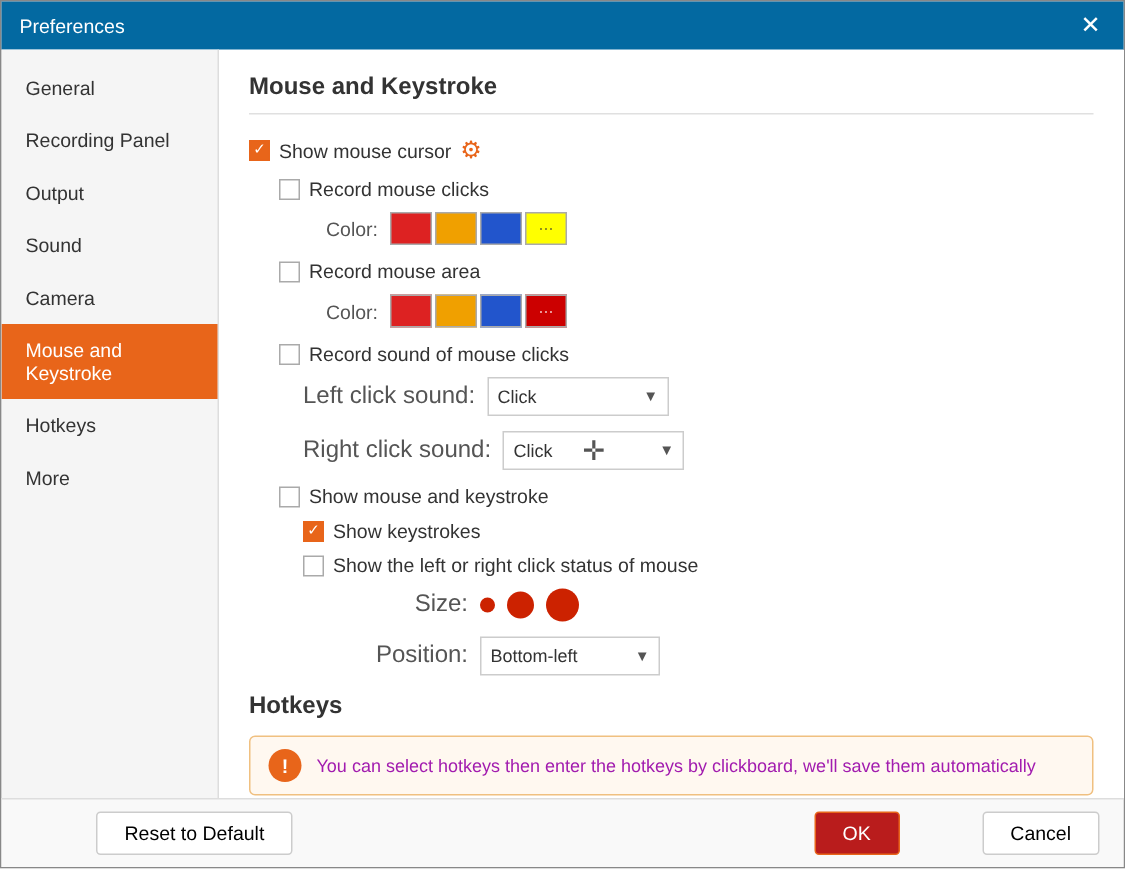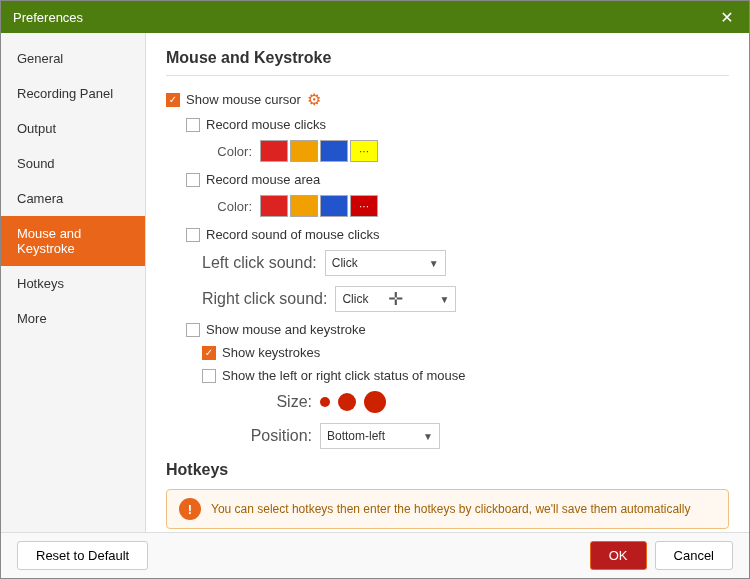--- a/index.html
+++ b/index.html
@@ -16,21 +16,21 @@
     }
     .window {
       width: 750px;
       height: 579px;
       background: #ffffff;
       border: 1px solid #888;
       display: flex;
       flex-direction: column;
     }
     .title-bar {
-      background: #4d7c0f;
+      background: #0369a1;
       color: #ffffff;
       padding: 8px 12px;
       display: flex;
       justify-content: space-between;
       align-items: center;
       height: 32px;
       flex-shrink: 0;
     }
     .title-bar-title {
       font-size: 13px;
@@ -222,39 +222,40 @@
       background: #e8651a;
       color: white;
       display: flex;
       align-items: center;
       justify-content: center;
       font-weight: bold;
       font-size: 13px;
       flex-shrink: 0;
     }
     .info-text {
-      color: #a16207;
+      color: #a21caf;
       font-size: 12px;
     }
     .footer {
       border-top: 1px solid #ddd;
       padding: 8px 16px;
       display: flex;
       justify-content: space-between;
       align-items: center;
       background: #f9f9f9;
       flex-shrink: 0;
     }
     .btn {
       padding: 6px 18px;
       border: 1px solid #ccc;
       border-radius: 3px;
       cursor: pointer;
       font-size: 13px;
       background: #f0f0f0;
+      margin-left: 47px;
     }
     .btn-primary {
       background: #b91c1c;
       color: white;
       border-color: #e8651a;
     }
     .btn-secondary {
       background: #fff;
       border-color: #ccc;
     }

